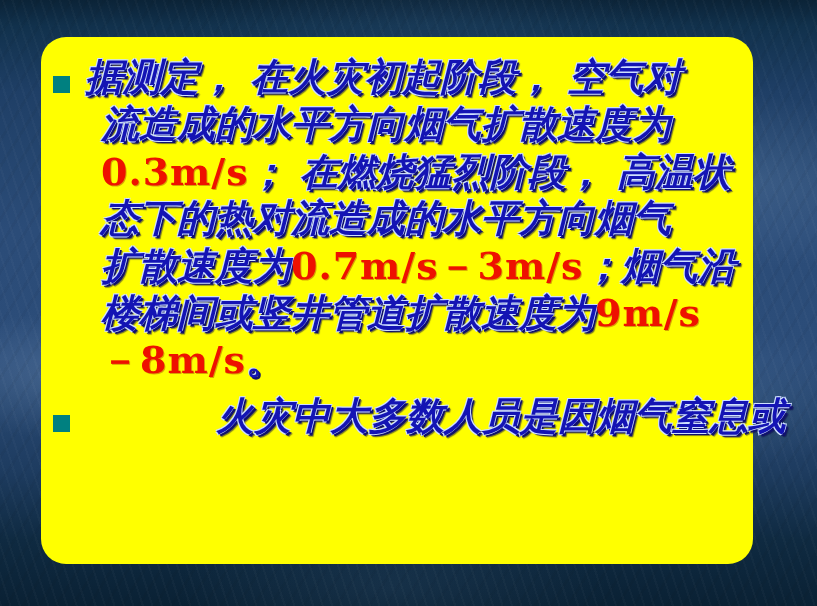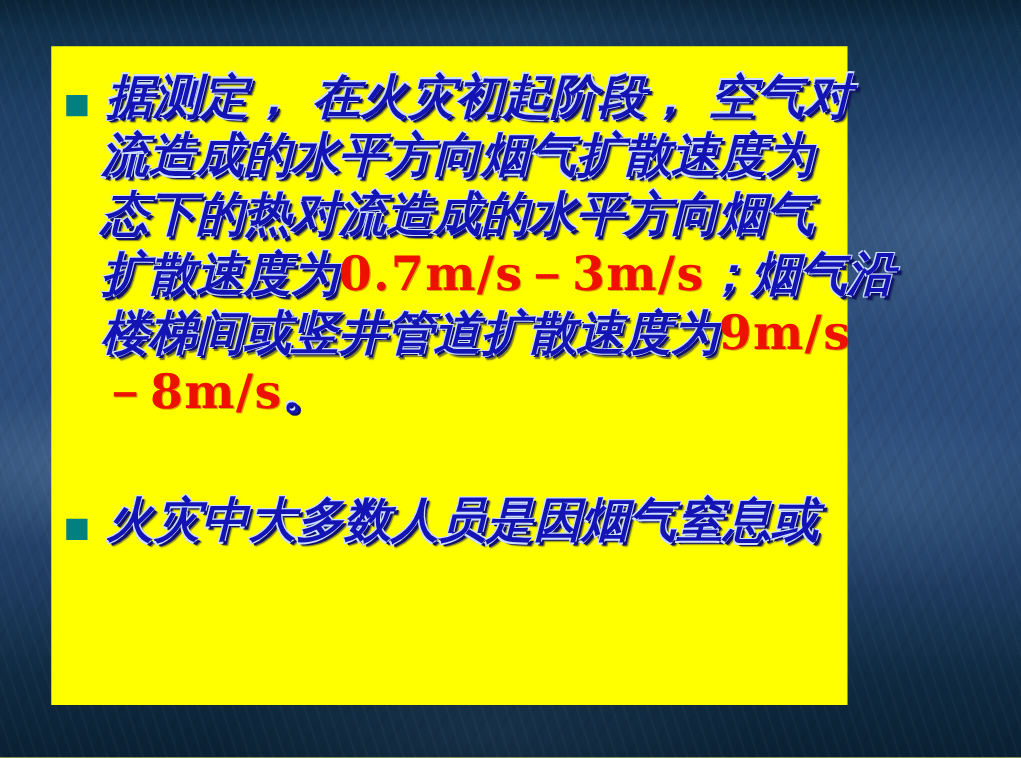--- a/index.html
+++ b/index.html
@@ -44,33 +44,34 @@
     background:
       repeating-linear-gradient(72deg, rgba(255,255,255,0.022) 0px, rgba(255,255,255,0.022) 2px, rgba(0,0,0,0.0) 2px, rgba(0,0,0,0.0) 9px),
       repeating-linear-gradient(-58deg, rgba(0,0,0,0.035) 0px, rgba(0,0,0,0.035) 3px, rgba(0,0,0,0.0) 3px, rgba(0,0,0,0.0) 14px);
     pointer-events: none;
   }
 
   #content-panel {
     position: absolute;
     left: 41px;
     top: 37px;
-    width: 637px;
+    width: 712px;
     height: 527px;
     background: #ffff00;
     box-sizing: border-box;
+    border-radius: 25px;
   }
 
   .bullet-block {
     position: absolute;
     left: 0;
     width: 745px;
   }
   #bullet-block-1 { top: 17px; }
-  #bullet-block-2 { top: 356px; }
+  #bullet-block-2 { top: 356px; text-align: right; }
 
   .bullet-marker {
     position: absolute;
     left: 12px;
     width: 17px;
     height: 17px;
     background: #008080;
     top: 22px;
   }
 
@@ -119,35 +120,36 @@
     font-family: "DejaVu Serif", "Liberation Serif", serif;
     font-weight: bold;
     color: #1414b4;
     font-size: 38px;
     text-shadow:
       -1px -1px 0 #cfe0ff,
        2px  2px 0 #10106e;
   }
 
   .indent-first { padding-left: 44px; }
-  .indent-cont  { padding-left: 40px; }
+  .indent-cont  { padding-left: 60px; }
 </style>
 </head>
 <body>
 
 <div id="slide">
   <div id="texture-overlay"></div>
 
   <div id="content-panel">
 
     <div class="bullet-block" id="bullet-block-1">
       <span class="bullet-marker"></span>
       <div class="text-body">
         <div class="line indent-first"><span class="cn">据测定，  在火灾初起阶段，  空气对</span></div>
         <div class="line indent-cont"><span class="cn">流造成的水平方向烟气扩散速度为</span></div>
+        <div class="line indent-cont"><span class="num">0.3m/s</span><span class="cn">；  在燃烧猛烈阶段，  高温状</span></div>
         <div class="line indent-cont"><span class="cn">态下的热对流造成的水平方向烟气</span></div>
         <div class="line indent-cont"><span class="cn">扩散速度为</span><span class="num">0.7m/s－3m/s</span><span class="cn">；烟气沿</span></div>
         <div class="line indent-cont"><span class="cn">楼梯间或竖井管道扩散速度为</span><span class="num">9m/s</span></div>
         <div class="line indent-cont"><span class="num">－8m/s</span><span class="num-blue">。</span></div>
       </div>
     </div>
 
     <div class="bullet-block" id="bullet-block-2">
       <span class="bullet-marker"></span>
       <div class="text-body">

